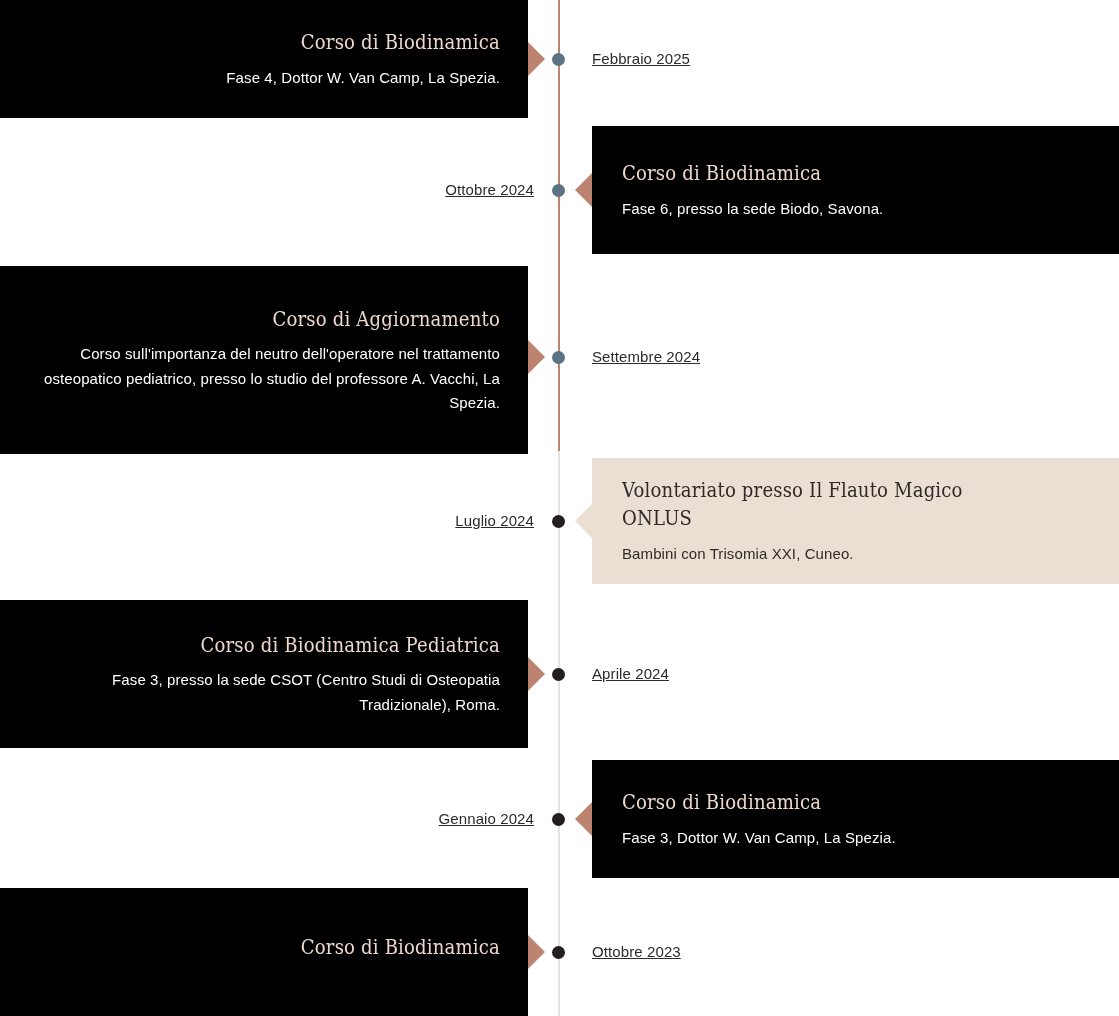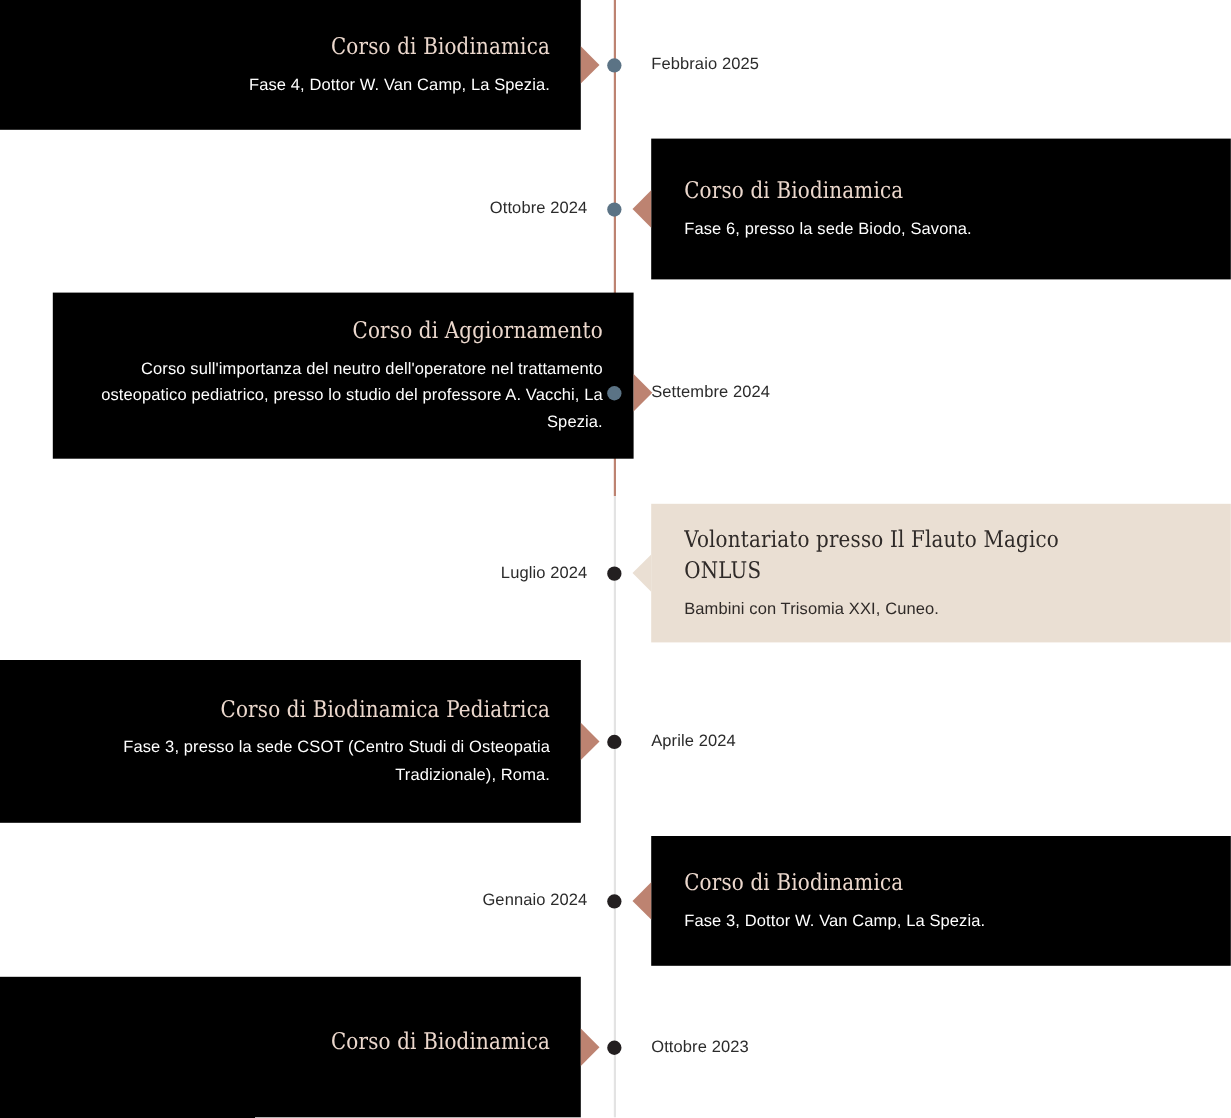--- a/index.html
+++ b/index.html
@@ -127,20 +127,21 @@
   .dot-dark  { background: #231f20; }
 
   
   .tl-date {
     position: absolute;
     font-family: "Liberation Sans", sans-serif;
     font-size: 15px;
     color: #2b2b2b;
     letter-spacing: 0.1px;
     white-space: nowrap;
+    text-decoration: underline;
   }
   .tl-date.on-right { left: 592px; text-align: left; }
   .tl-date.on-left  { right: 585px; }
 </style>
 </head>
 <body>
 
 <div id="timeline-root">
 
   <div class="axis axis-active"></div>
@@ -159,21 +160,21 @@
       <div class="tl-row" style="top: 126px; height: 128px;">
         <div class="tl-card right theme-rose" style="height: 128px;">
           <span class="notch" style="top: 47px;"></span>
           <div class="card-title">Corso di Biodinamica</div>
           <div class="card-body">Fase 6, presso la sede Biodo, Savona.</div>
         </div>
         <div class="tl-dot dot-steel" style="top: 58px;"></div>
         <div class="tl-date on-left" style="top: 55px;">Ottobre 2024</div>
       </div>
       <div class="tl-row" style="top: 266px; height: 181px;">
-        <div class="tl-card left theme-rose" style="height: 151px; margin-left: 48px;">
+        <div class="tl-card left theme-rose" style="height: 188px;">
           <span class="notch" style="top: 74px;"></span>
           <div class="card-title">Corso di Aggiornamento</div>
           <div class="card-body">Corso sull'importanza del neutro dell'operatore nel trattamento osteopatico pediatrico, presso lo studio del professore A. Vacchi, La Spezia.</div>
         </div>
         <div class="tl-dot dot-steel" style="top: 85px;"></div>
         <div class="tl-date on-right" style="top: 82px;">Settembre 2024</div>
       </div>
       <div class="tl-row" style="top: 458px; height: 126px;">
         <div class="tl-card right theme-cream" style="height: 126px;">
           <span class="notch" style="top: 46px;"></span>

